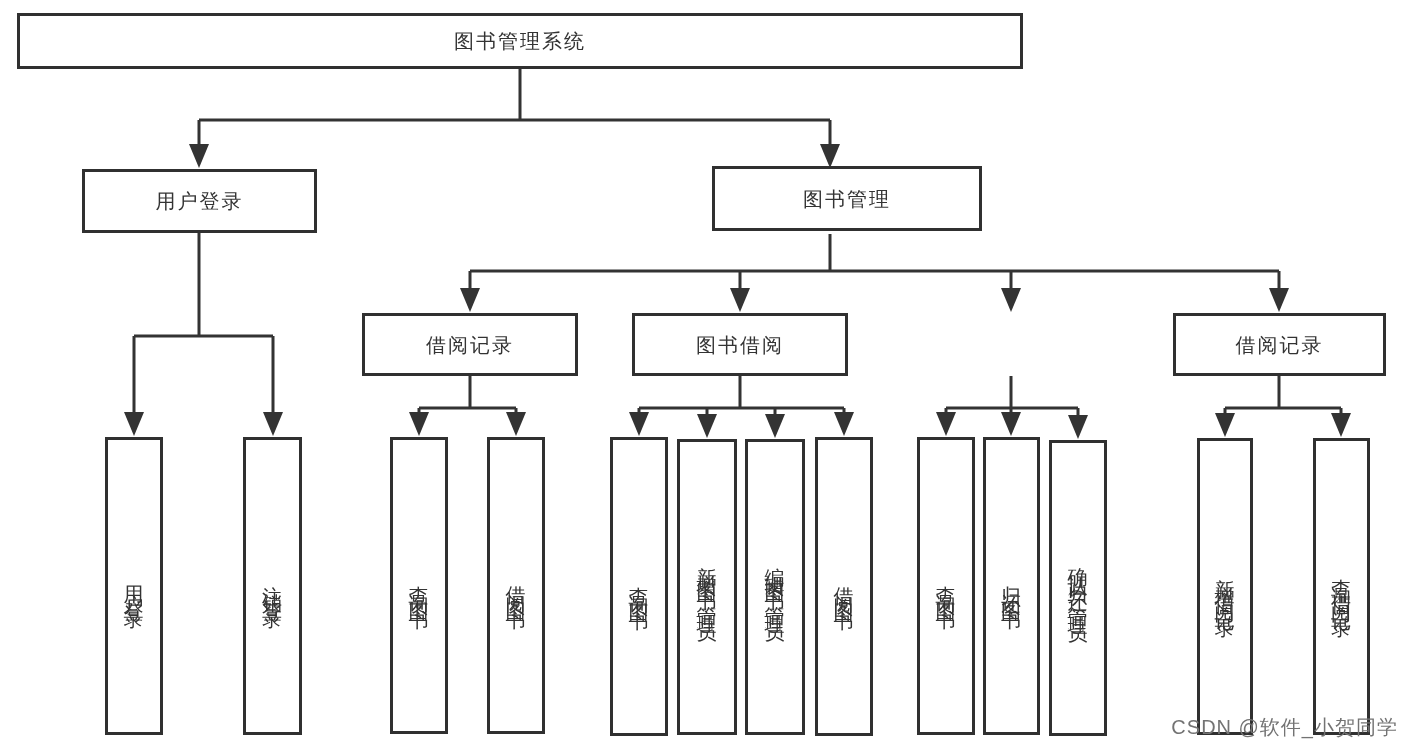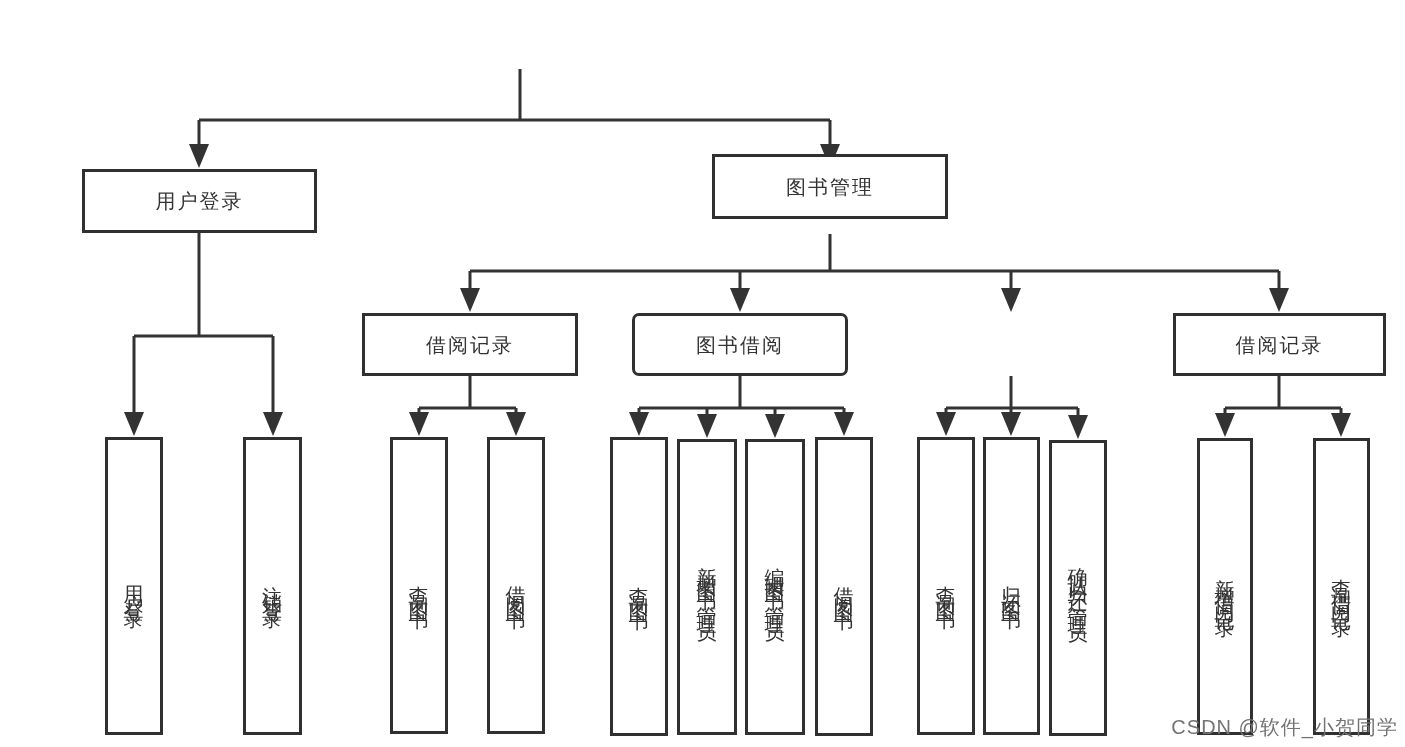--- a/index.html
+++ b/index.html
@@ -90,32 +90,35 @@
     <path d="M1011 376 V408 M946 408 H1078 M946 408 V420 M1011 408 V420 M1078 408 V422"></path>
     <polygon points="936,412 956,412 946,436"></polygon>
     <polygon points="1001,412 1021,412 1011,436"></polygon>
     <polygon points="1068,415 1088,415 1078,439"></polygon>
 
     <path d="M1279 376 V408 M1225 408 H1341 M1225 408 V419 M1341 408 V419"></path>
     <polygon points="1215,413 1235,413 1225,437"></polygon>
     <polygon points="1331,413 1351,413 1341,437"></polygon>
   </svg>
 
+  <div class="node h" style="left:17px; top:13px; width:1006px; height:56px;">
+    <span class="label">图书管理系统</span>
+  </div>
 
   <div class="node h" style="left:82px; top:169px; width:235px; height:64px;">
     <span class="label">用户登录</span>
   </div>
-  <div class="node h" style="left:712px; top:154px; width:236px; height:65px;">
+  <div class="node h" style="left:712px; top:166px; width:270px; height:65px;">
     <span class="label">图书管理</span>
   </div>
 
   <div class="node h" style="left:362px; top:313px; width:216px; height:63px;">
     <span class="label">借阅记录</span>
   </div>
-  <div class="node h" style="left:632px; top:313px; width:216px; height:63px;border-radius:7px;">
+  <div class="node h" style="left:632px; top:313px; width:216px; height:63px;">
     <span class="label">图书借阅</span>
   </div>
   <div class="node h" style="left:1173px; top:313px; width:213px; height:63px;">
     <span class="label">借阅记录</span>
   </div>
 
   <div class="node v" style="left:105px; top:437px; width:58px; height:298px;">
     <span class="label">用户登录</span>
   </div>
   <div class="node v" style="left:243px; top:437px; width:59px; height:298px;">

